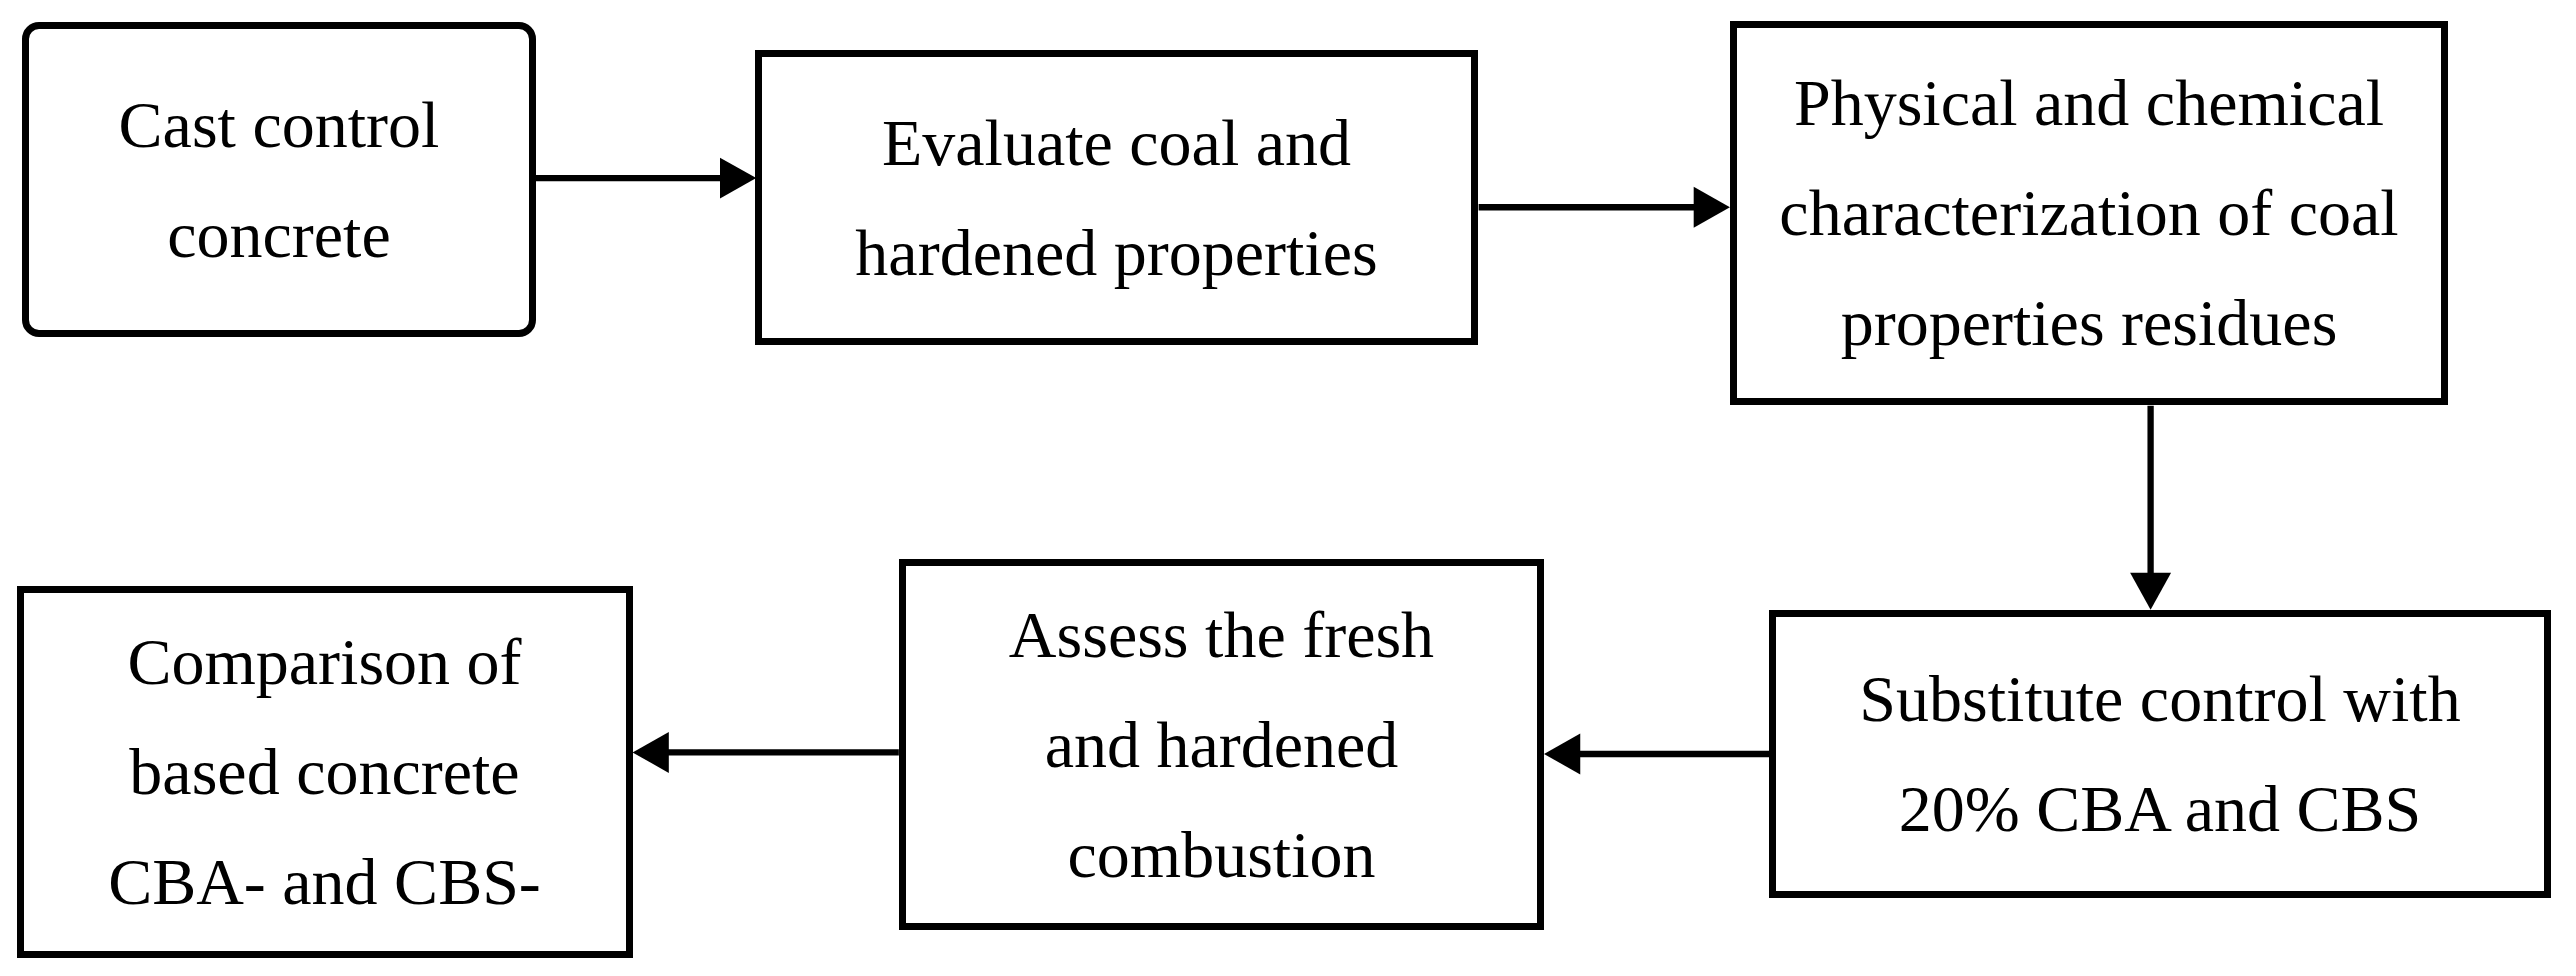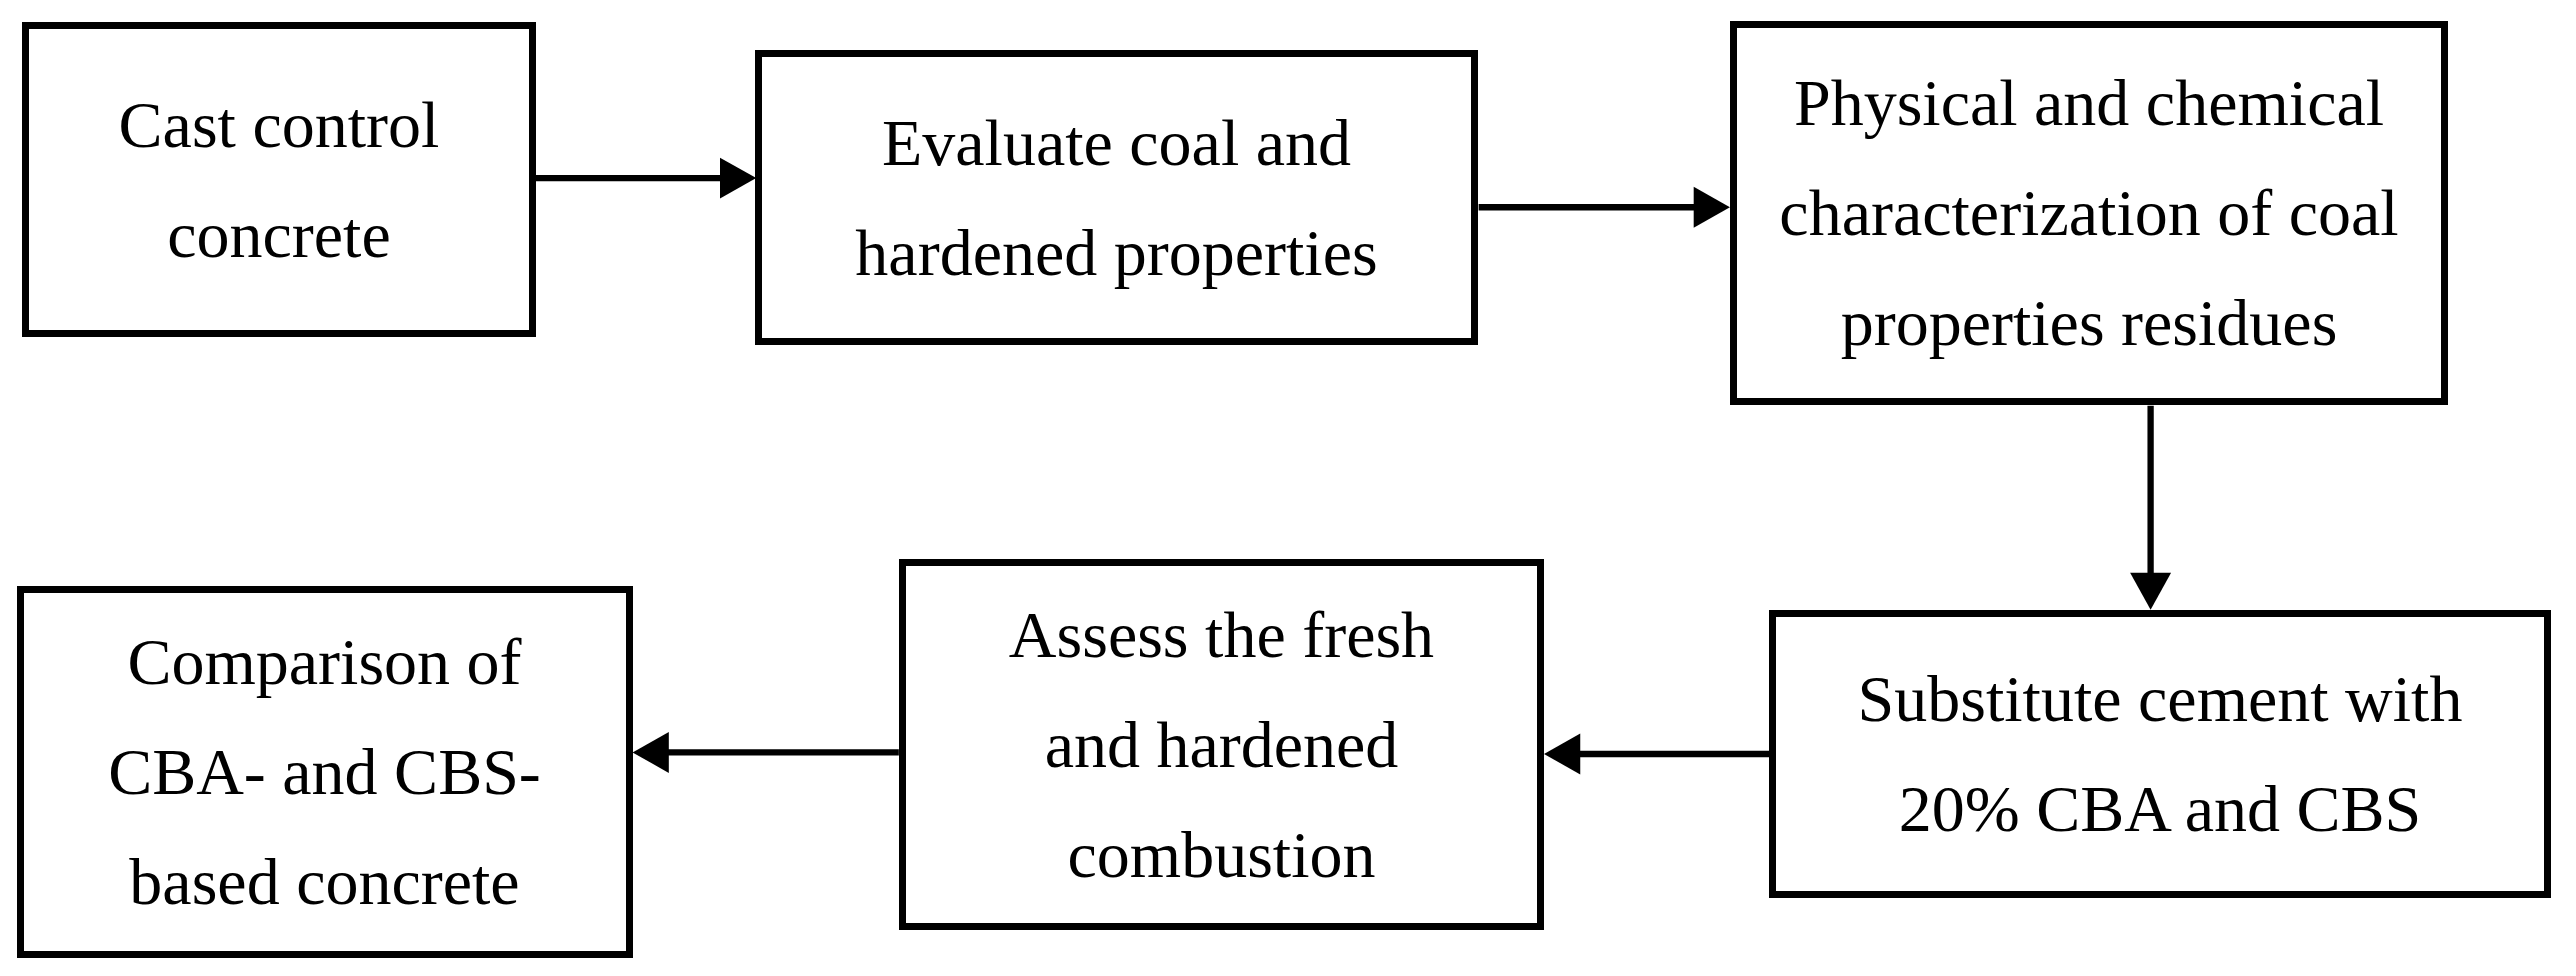--- a/index.html
+++ b/index.html
@@ -27,21 +27,21 @@
     font-family: "Liberation Serif", "DejaVu Serif", serif;
     font-size: 66px;
     color: #000000;
   }
   .node .line {
     display: block;
     line-height: 110px;
     white-space: nowrap;
   }
   
-  #node-cast      { left: 22px;   top: 22px;  width: 514px;  height: 315px; }
+  #node-cast      { left: 22px;   top: 22px;  width: 514px;  height: 315px; border-radius: 17px; }
   #node-evaluate  { left: 755px;  top: 50px;  width: 723px;  height: 295px; }
   #node-character { left: 1730px; top: 21px;  width: 718px; height: 384px; }
   #node-substitute{ left: 1769px; top: 610px; width: 782px;  height: 288px; }
   #node-assess    { left: 899px; top: 559px; width: 645px;  height: 371px; }
   #node-compare   { left: 16.5px;   top: 586px; width: 616px;  height: 372px; text-align: center; }
 
   svg.connectors {
     position: absolute;
     left: 0;
     top: 0;
@@ -95,30 +95,30 @@
     <span class="line">hardened properties</span>
   </div>
 
   <div class="node" id="node-character">
     <span class="line">Physical and chemical</span>
     <span class="line">characterization of coal</span>
     <span class="line">properties residues</span>
   </div>
 
   <div class="node" id="node-substitute">
-    <span class="line">Substitute cement with</span>
+    <span class="line">Substitute control with</span>
     <span class="line">20% CBA and CBS</span>
   </div>
 
   <div class="node" id="node-assess">
     <span class="line">Assess the fresh</span>
     <span class="line">and hardened</span>
     <span class="line">combustion</span>
   </div>
 
   <div class="node" id="node-compare">
     <span class="line">Comparison of</span>
+    <span class="line">based concrete</span>
     <span class="line">CBA- and CBS-</span>
-    <span class="line">based concrete</span>
   </div>
 
 </div>
 
 
 </body></html>

